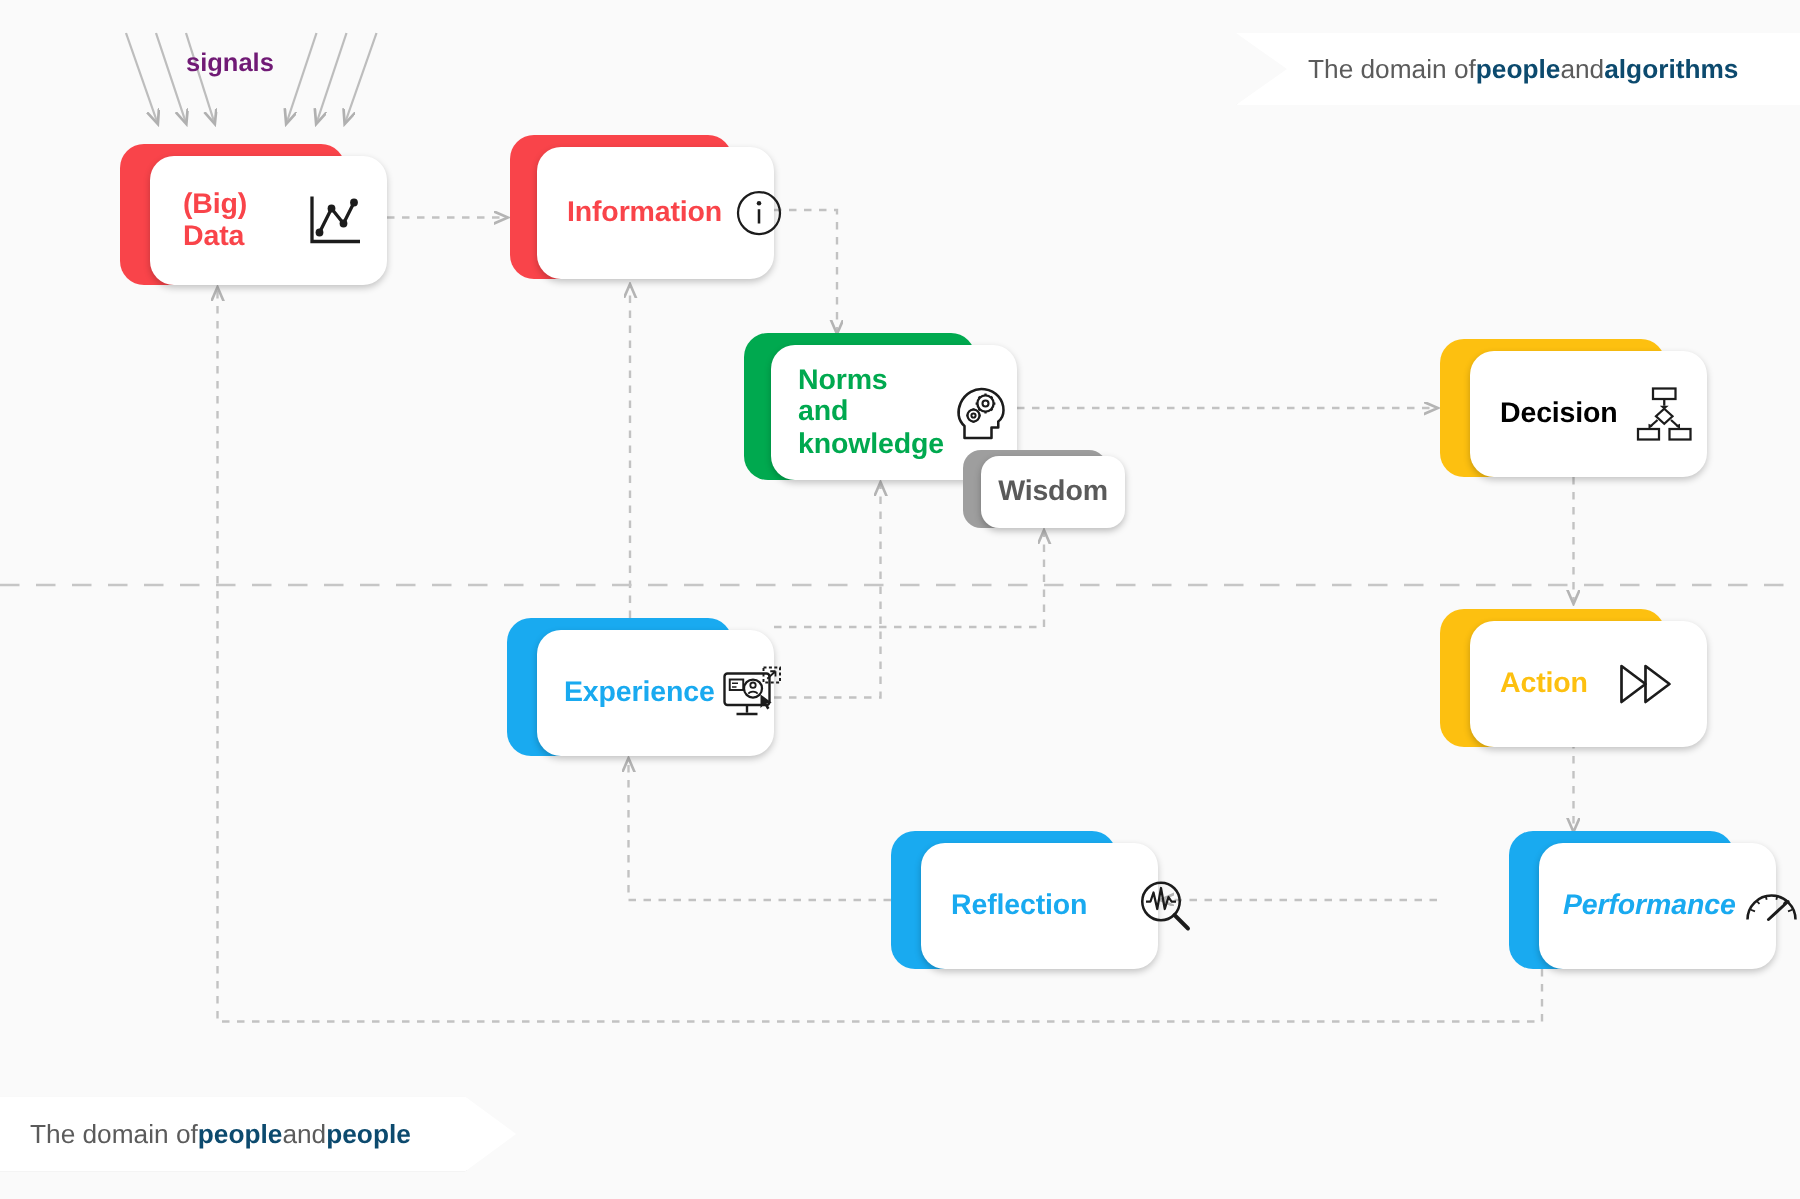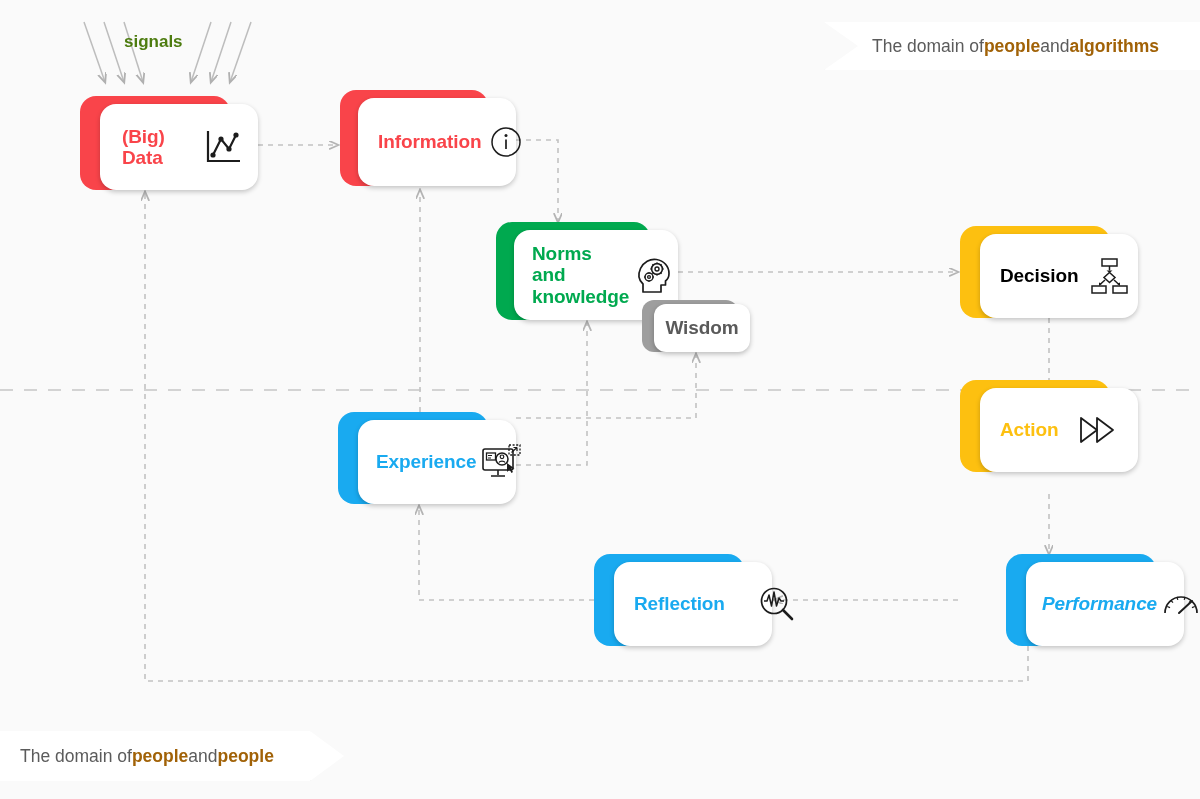--- a/index.html
+++ b/index.html
@@ -41,33 +41,33 @@
   }
 
   
   .wisdom .card{box-shadow:0 2px 5px rgba(0,0,0,.25);}
   .wisdom .label{color:#5a5a5a;font-size:19px;}
 
   
   #signals{position:absolute;left:0;top:0;z-index:4;}
   #signals-label{
     position:absolute;left:124px;top:32px;z-index:6;
-    color:#4d7c0f;font-size:17px;font-weight:bold;
+    color:#701a75;font-size:17px;font-weight:bold;
     font-family:"Liberation Sans", sans-serif;
   }
 
   
   .banner{
     position:absolute;z-index:8;
     background:#ffffff;
     display:flex;align-items:center;
     color:#5b5b5b;font-size:17.5px;
     box-shadow:0 2px 4px rgba(0,0,0,.13);
   }
-  .banner b{color:#a16207;font-weight:bold;}
+  .banner b{color:#0c4a6e;font-weight:bold;}
   #banner-top{
     left:824px;top:22px;width:400px;height:48px;
     padding-left:48px;
     clip-path:polygon(0 0, 400px 0, 400px 48px, 0 48px, 34px 24px);
   }
   #banner-bottom{
     left:-8px;top:731px;width:360px;height:50px;
     padding-left:28px;
     clip-path:polygon(0 0, 318px 0, 352px 25px, 318px 50px, 0 50px);
   }
@@ -235,21 +235,21 @@
           <circle cx="22" cy="15.8" r="1.8" fill="none" stroke="#1c1c1c" stroke-width="1.2"></circle>
           <path d="M19,21.5 C19.8,19.6 24.2,19.6 25,21.5" fill="none" stroke="#1c1c1c" stroke-width="1.2"></path>
           <rect x="29" y="4" width="11" height="10" fill="none" stroke="#1c1c1c" stroke-width="1.3" stroke-dasharray="2,1.6"></rect>
           <path d="M31.5,11.5 L37,6.5 M37,6.5 L33.5,6.5 M37,6.5 L37,10" stroke="#1c1c1c" stroke-width="1.2" fill="none"></path>
           <polygon points="27,22 27,31 29.5,28.5 31.5,32 33,31 31,27.8 34.5,27.5" fill="#1c1c1c"></polygon>
         </svg>
       </span>
     </div>
   </div>
 
-  <div class="node" style="left:960px;top:380px;width:206px;height:92px;padding-left:24px;">
+  <div class="node" style="left:960px;top:406px;width:206px;height:92px;padding-left:24px;">
     <div class="back" style="width:150px;height:92px;background:#fdc010;"></div>
     <div class="card" style="left:20px;top:8px;width:158px;height:84px;padding:0 12px 0 20px;">
       <span class="label" style="color:#fdc010;font-size:19px;">Action</span>
       <span class="ico" style="margin-left:18px;">
         <svg width="42" height="34" viewBox="0 0 42 34">
           <polygon points="4,5 20,17 4,29" fill="none" stroke="#1c1c1c" stroke-width="1.8" stroke-linejoin="round"></polygon>
           <polygon points="20,5 36,17 20,29" fill="none" stroke="#1c1c1c" stroke-width="1.8" stroke-linejoin="round"></polygon>
         </svg>
       </span>
     </div>

